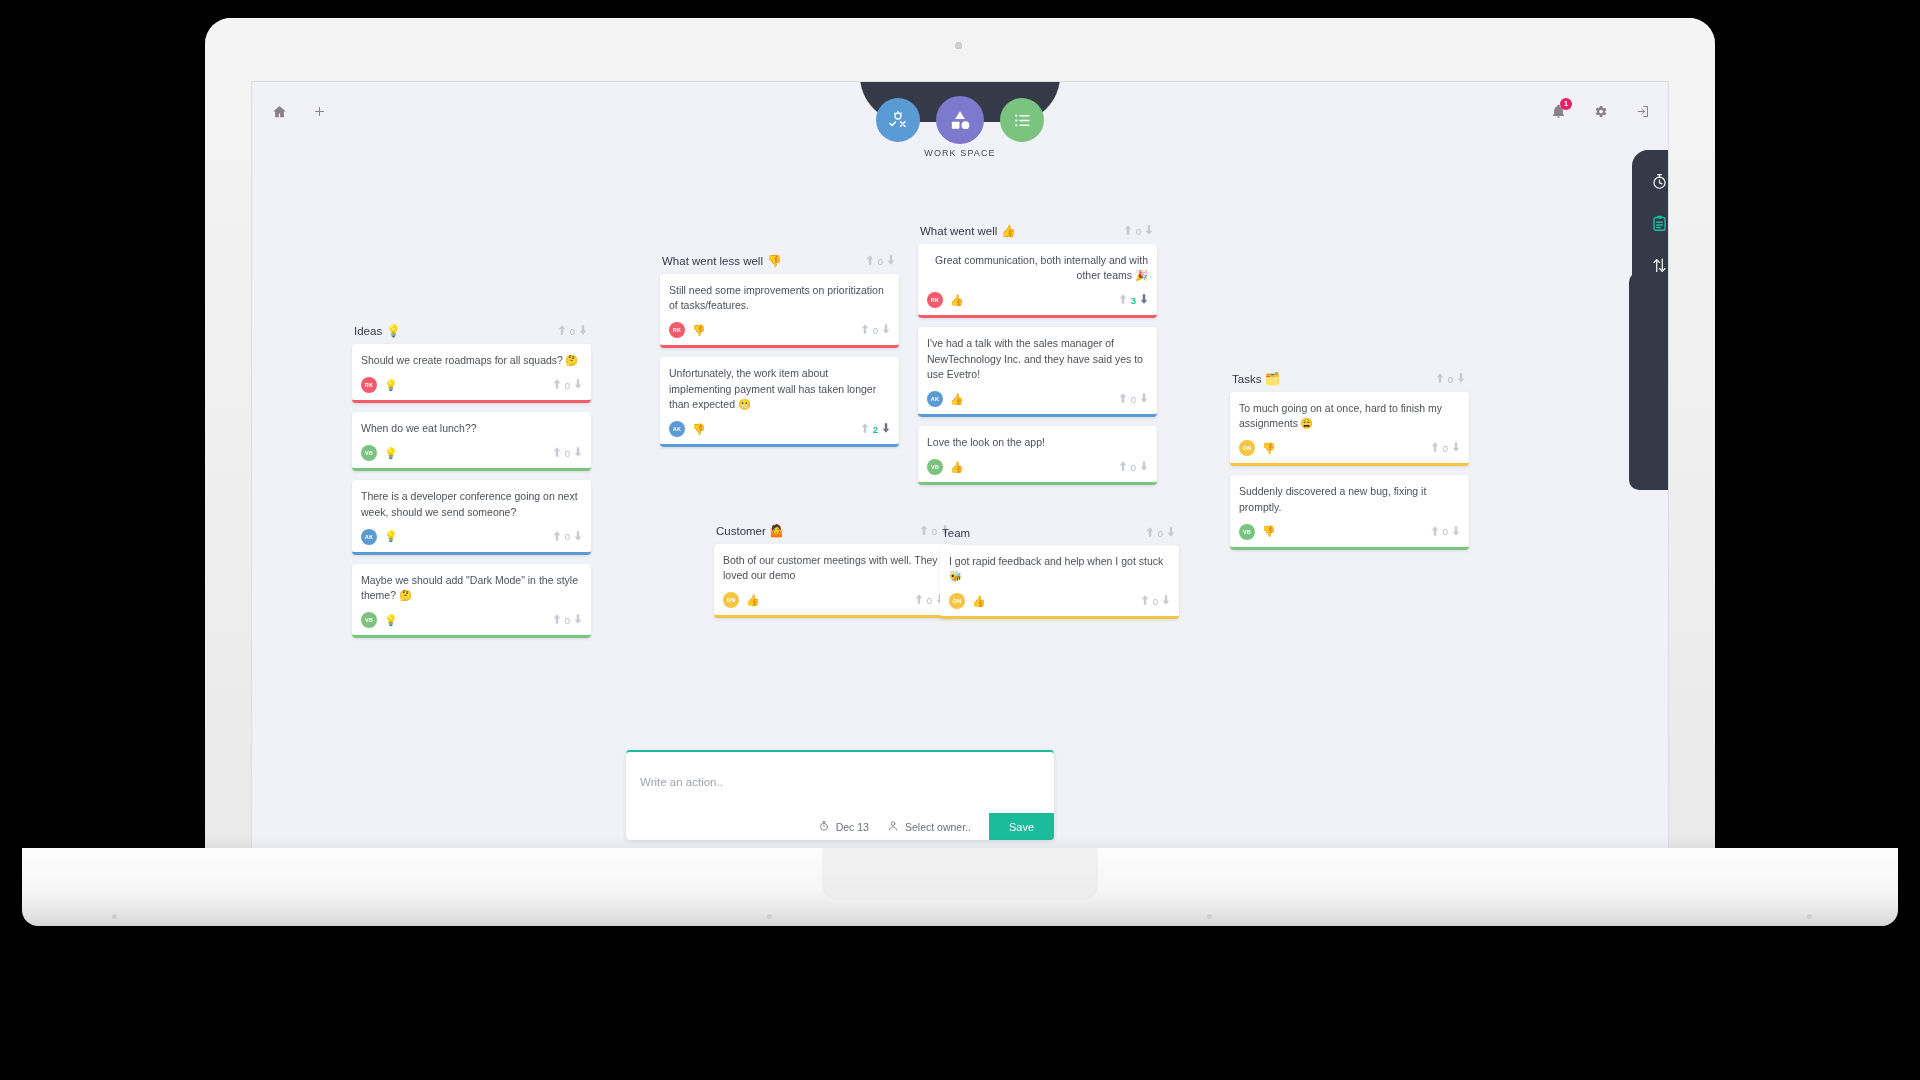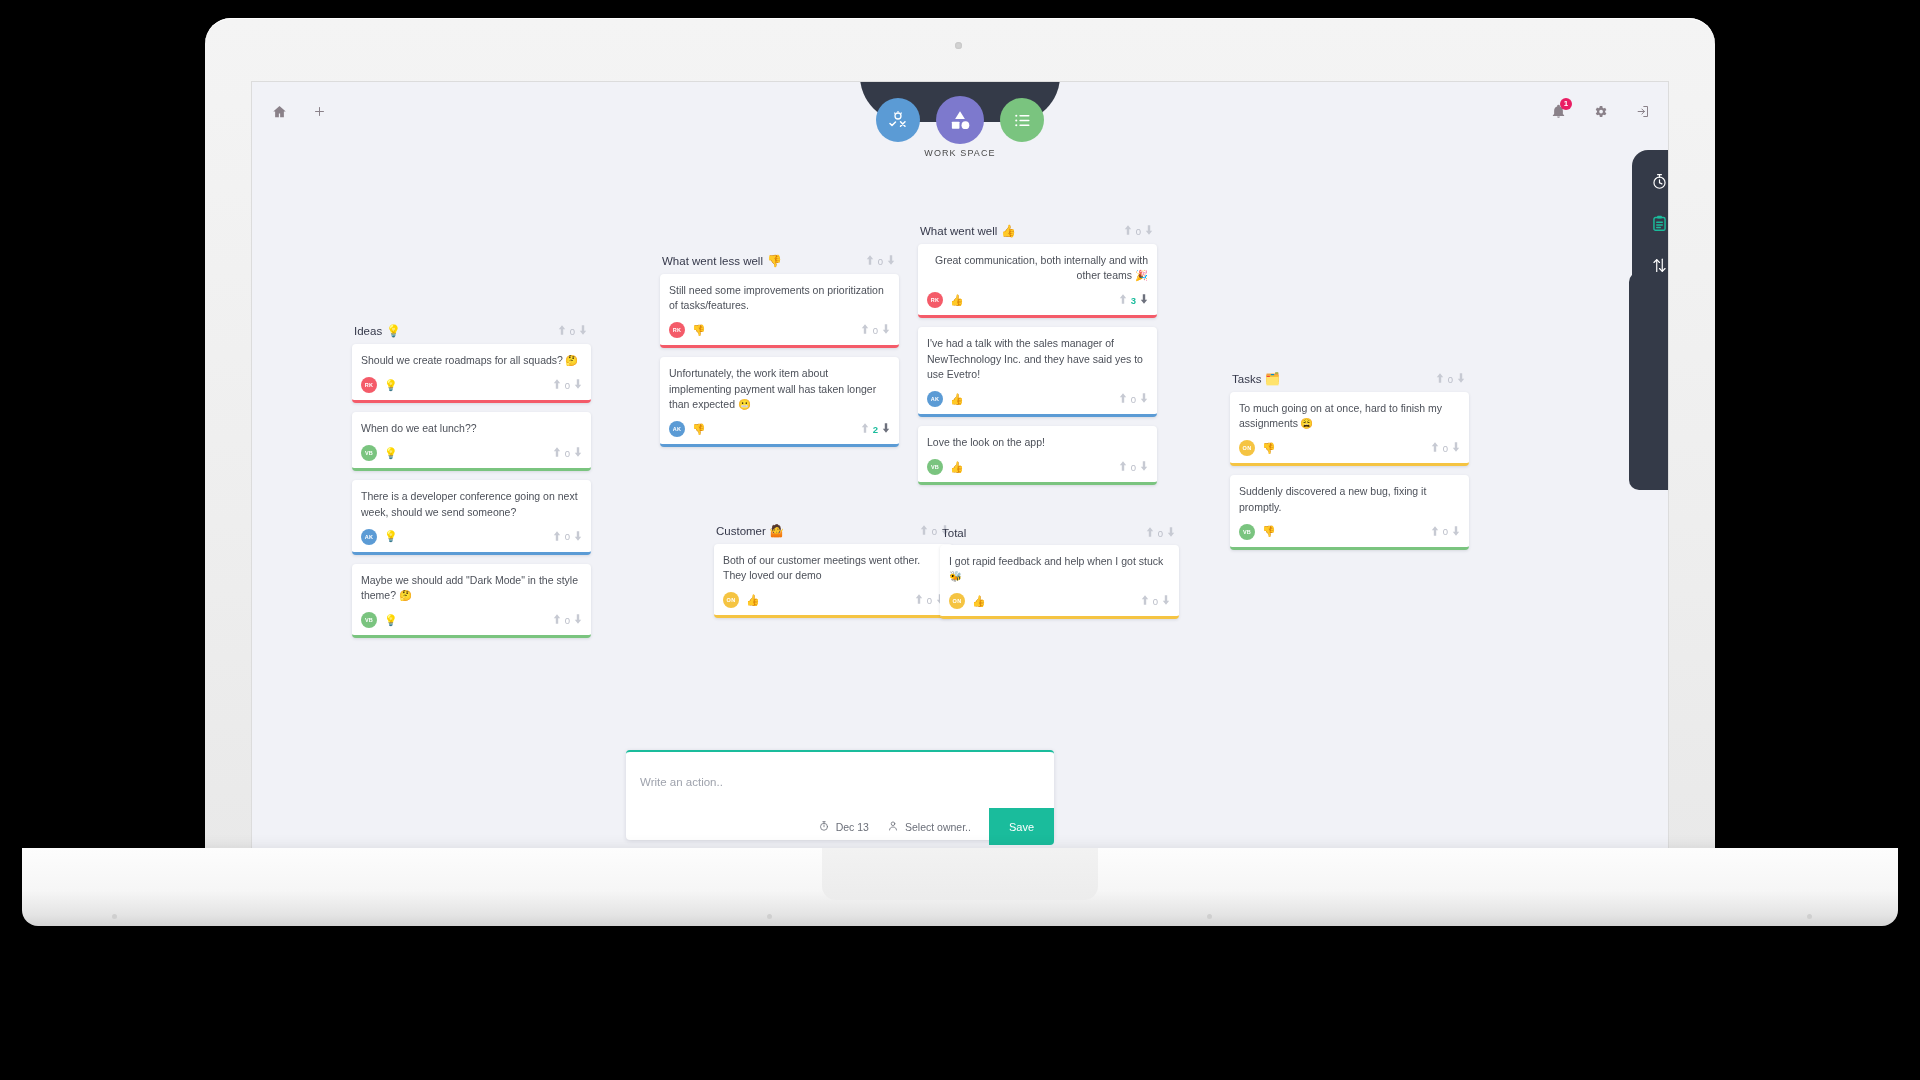--- a/index.html
+++ b/index.html
@@ -152,21 +152,21 @@
     position: absolute; left: 14px; top: 24px;
     font-size: 11.5px; color: #9fa3ad;
   }
   #action-footer {
     position: absolute; right: 0; bottom: 0; height: 27px;
     display: flex; align-items: center; gap: 18px;
   }
   .action-meta { display: flex; align-items: center; gap: 6px; font-size: 10.5px; color: #6b6f79; cursor: pointer; }
   #save-button {
     background: #1abc9c; color: #fff; border: none;
-    height: 37px; padding: 0 20px; font-size: 11px;
+    height: 27px; padding: 0 20px; font-size: 11px;
     border-radius: 0 0 4px 0; cursor: pointer; font-family: inherit;
   }
 </style>
 </head>
 <body>
 
 <div id="laptop-mockup">
 
   <div id="laptop-lid"></div>
   <div id="laptop-camera"></div>
@@ -519,42 +519,42 @@
               <span><svg class="arrow" viewBox="0 0 10 12" fill="#c7cad3">
                   <path d="M5 0 9 5H6.5v7h-3V5H1z"></path>
                 </svg></span>
               <span class="vc">0</span>
               <span><svg class="arrow" viewBox="0 0 10 12" fill="#c7cad3">
                   <path d="M5 12 1 7h2.5V0h3v7H9z"></path>
                 </svg></span>
             </span>
           </div>
           <div class="card" style="border-bottom-color: rgb(245, 196, 66);">
-            <div class="card-text">Both of our customer meetings went other. They loved our demo</div>
+            <div class="card-text">Both of our customer meetings with well. They loved our demo</div>
             <div class="card-foot">
               <div class="card-foot-left">
                 <span class="avatar" style="background: rgb(245, 196, 66);">ON</span>
                 <span class="card-emoji">👍</span>
               </div>
               <span class="vote-group">
                 <span><svg class="arrow" viewBox="0 0 10 12" fill="#c7cad3">
                     <path d="M5 0 9 5H6.5v7h-3V5H1z"></path>
                   </svg></span>
                 <span class="vc">0</span>
                 <span><svg class="arrow" viewBox="0 0 10 12" fill="#c7cad3">
                     <path d="M5 12 1 7h2.5V0h3v7H9z"></path>
                   </svg></span>
               </span>
             </div>
           </div>
         </div>
         <div class="column" style="left: 688px; top: 373px;">
           <div class="column-head">
             <span class="col-title">
-              <span>Total</span>
+              <span>Team</span>
               <span class="col-emoji"></span>
             </span>
             <span class="vote-group">
               <span><svg class="arrow" viewBox="0 0 10 12" fill="#c7cad3">
                   <path d="M5 0 9 5H6.5v7h-3V5H1z"></path>
                 </svg></span>
               <span class="vc">0</span>
               <span><svg class="arrow" viewBox="0 0 10 12" fill="#c7cad3">
                   <path d="M5 12 1 7h2.5V0h3v7H9z"></path>
                 </svg></span>

